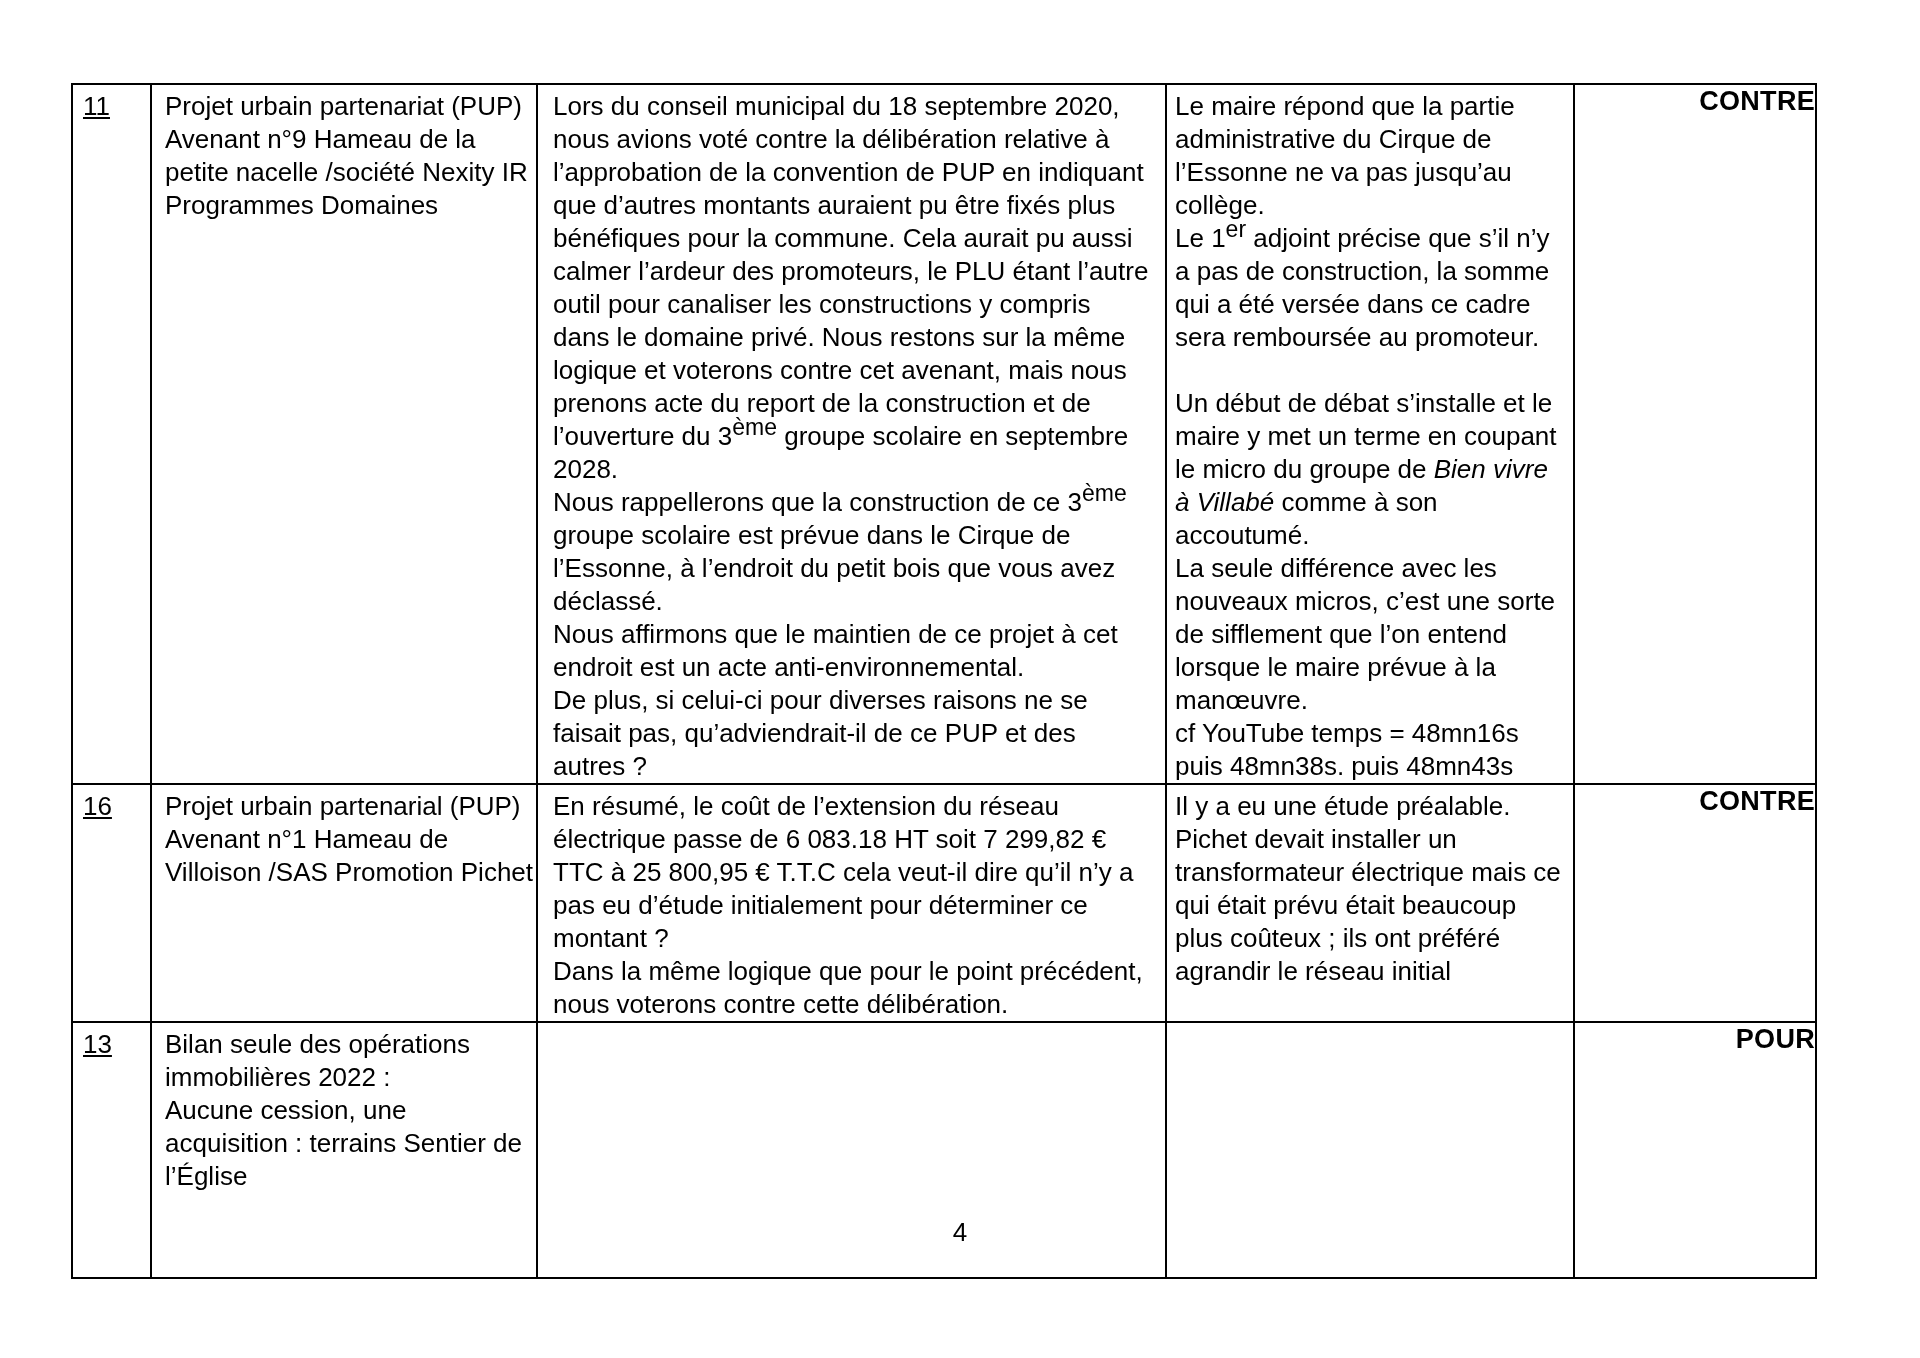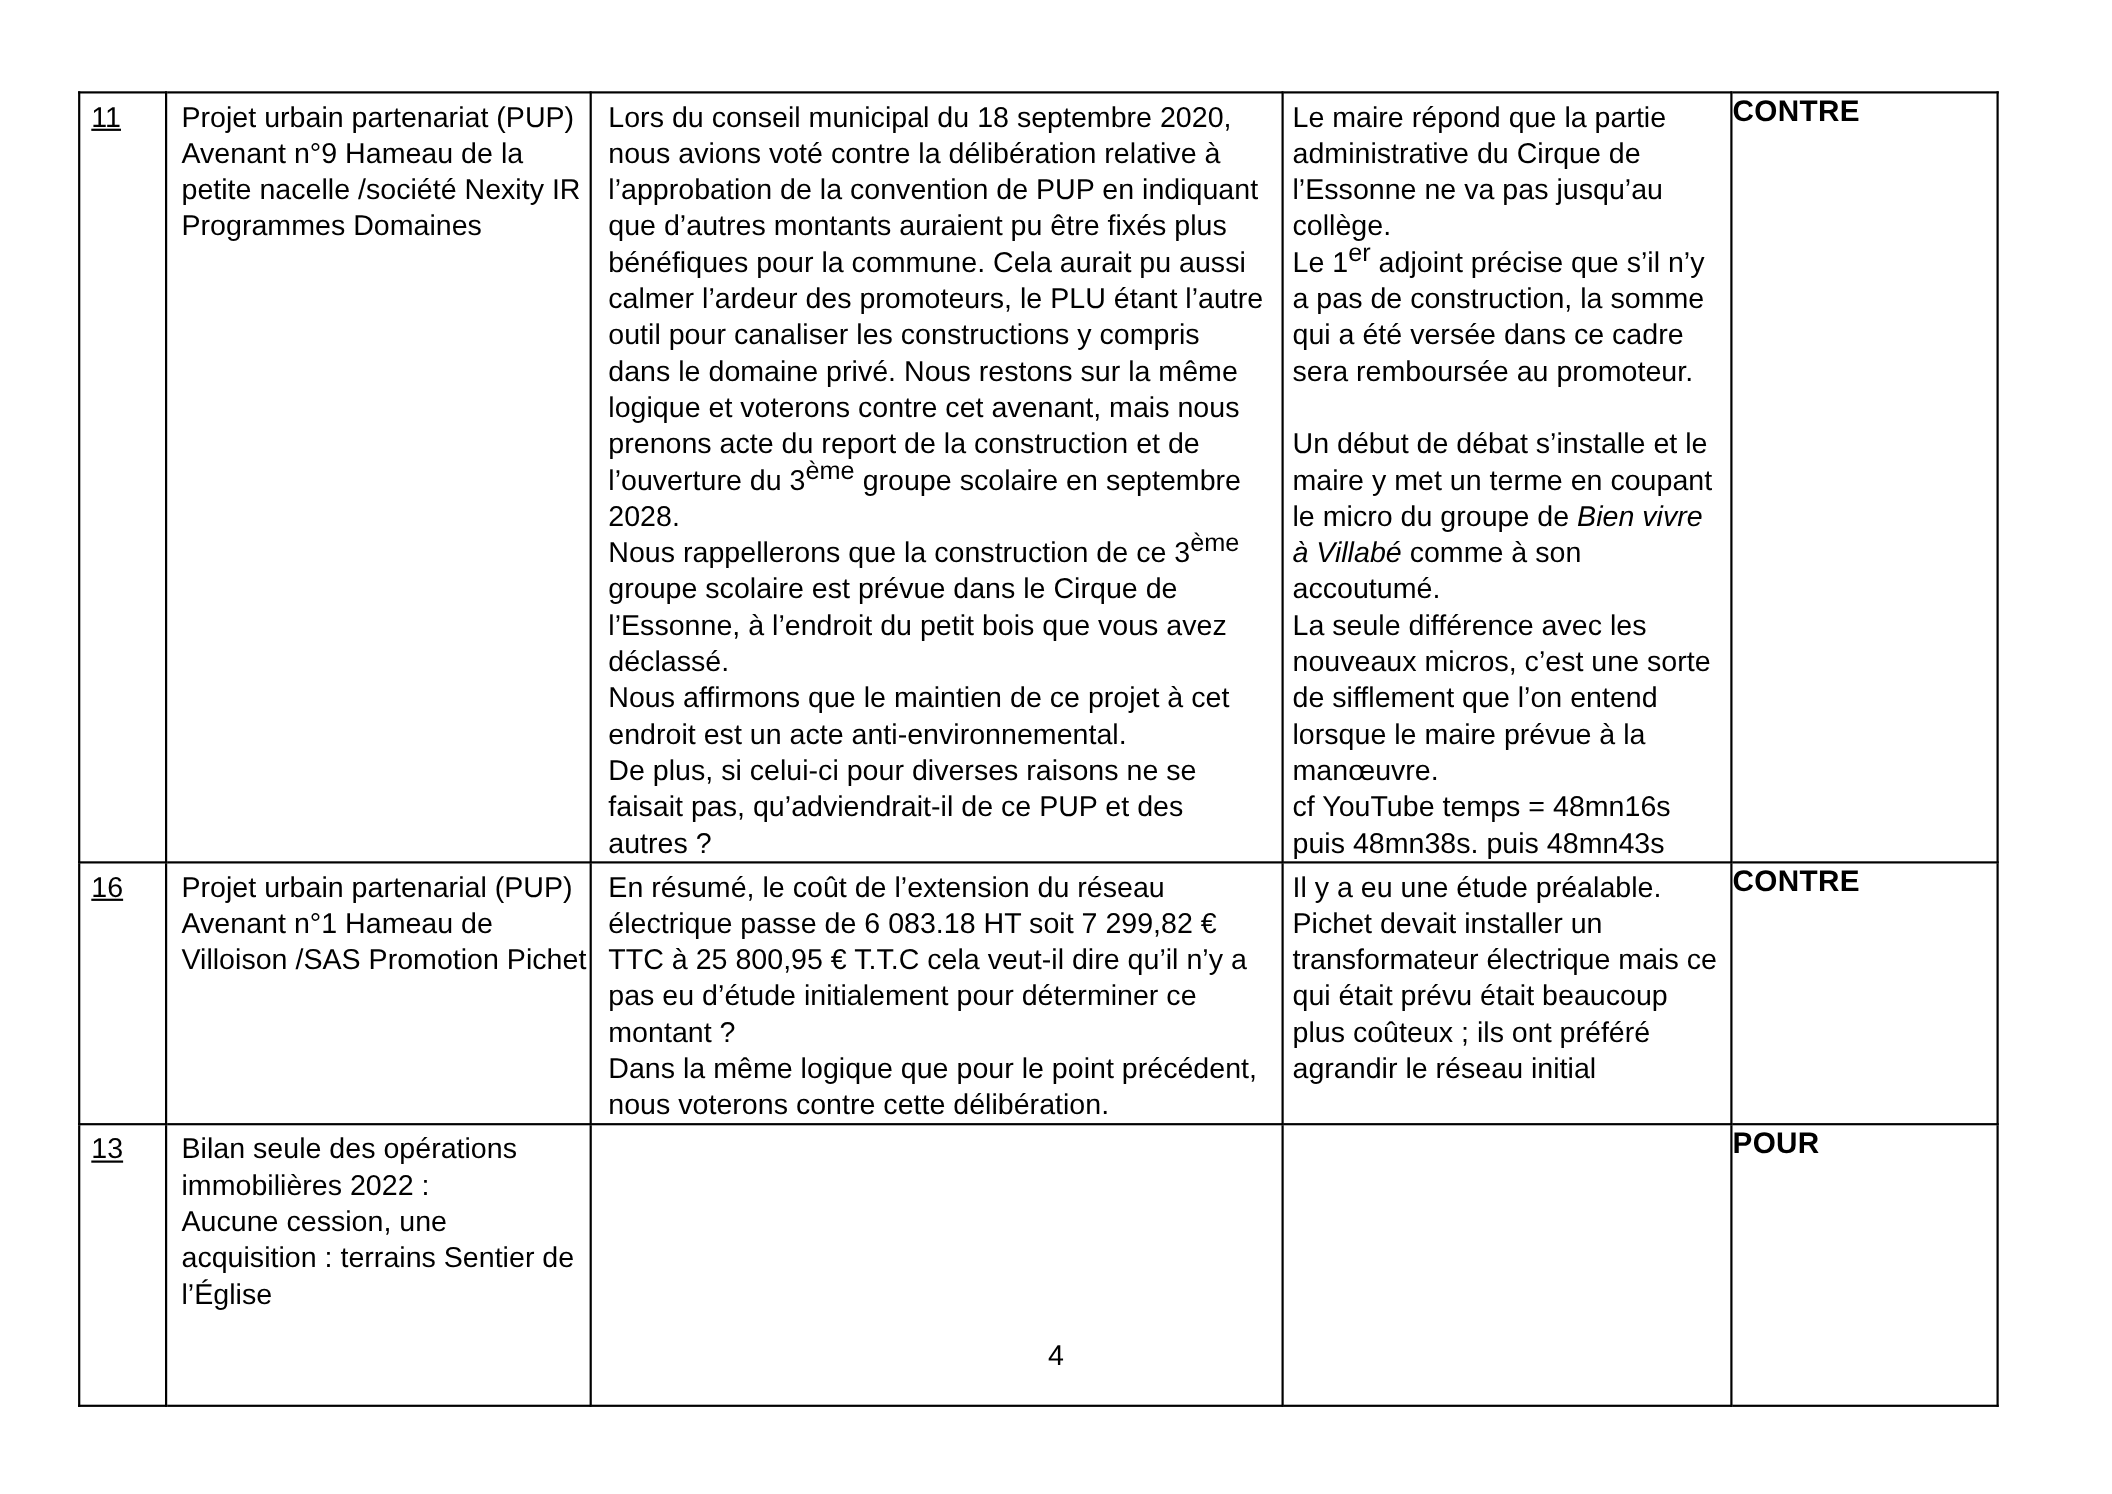--- a/index.html
+++ b/index.html
@@ -27,21 +27,21 @@
     line-height: 33px;
   }
   tbody tr:nth-child(1) { height: 695px; }
   tbody tr:nth-child(2) { height: 196px; }
   tbody tr:nth-child(3) { height: 256px; }
 
   td.col-num      { padding: 5px 4px 0 10px; font-size: 24px; text-decoration: underline; }
   td.col-title    { padding: 5px 8px 0 13px; border-radius: 13px; }
   td.col-comment  { padding: 5px 12px 0 15px; margin-left: 24px; }
   td.col-response { padding: 5px 10px 0 8px; }
-  td.col-vote     { vertical-align: middle; text-align: left; }
+  td.col-vote     { vertical-align: middle; text-align: right; }
 
   .para { min-height: 33px; }
   .para sup {
     font-size: 23px;
     line-height: 0;
     vertical-align: super;
   }
   .para em { font-style: italic; }
   .tline { white-space: nowrap; }
   .vote {

